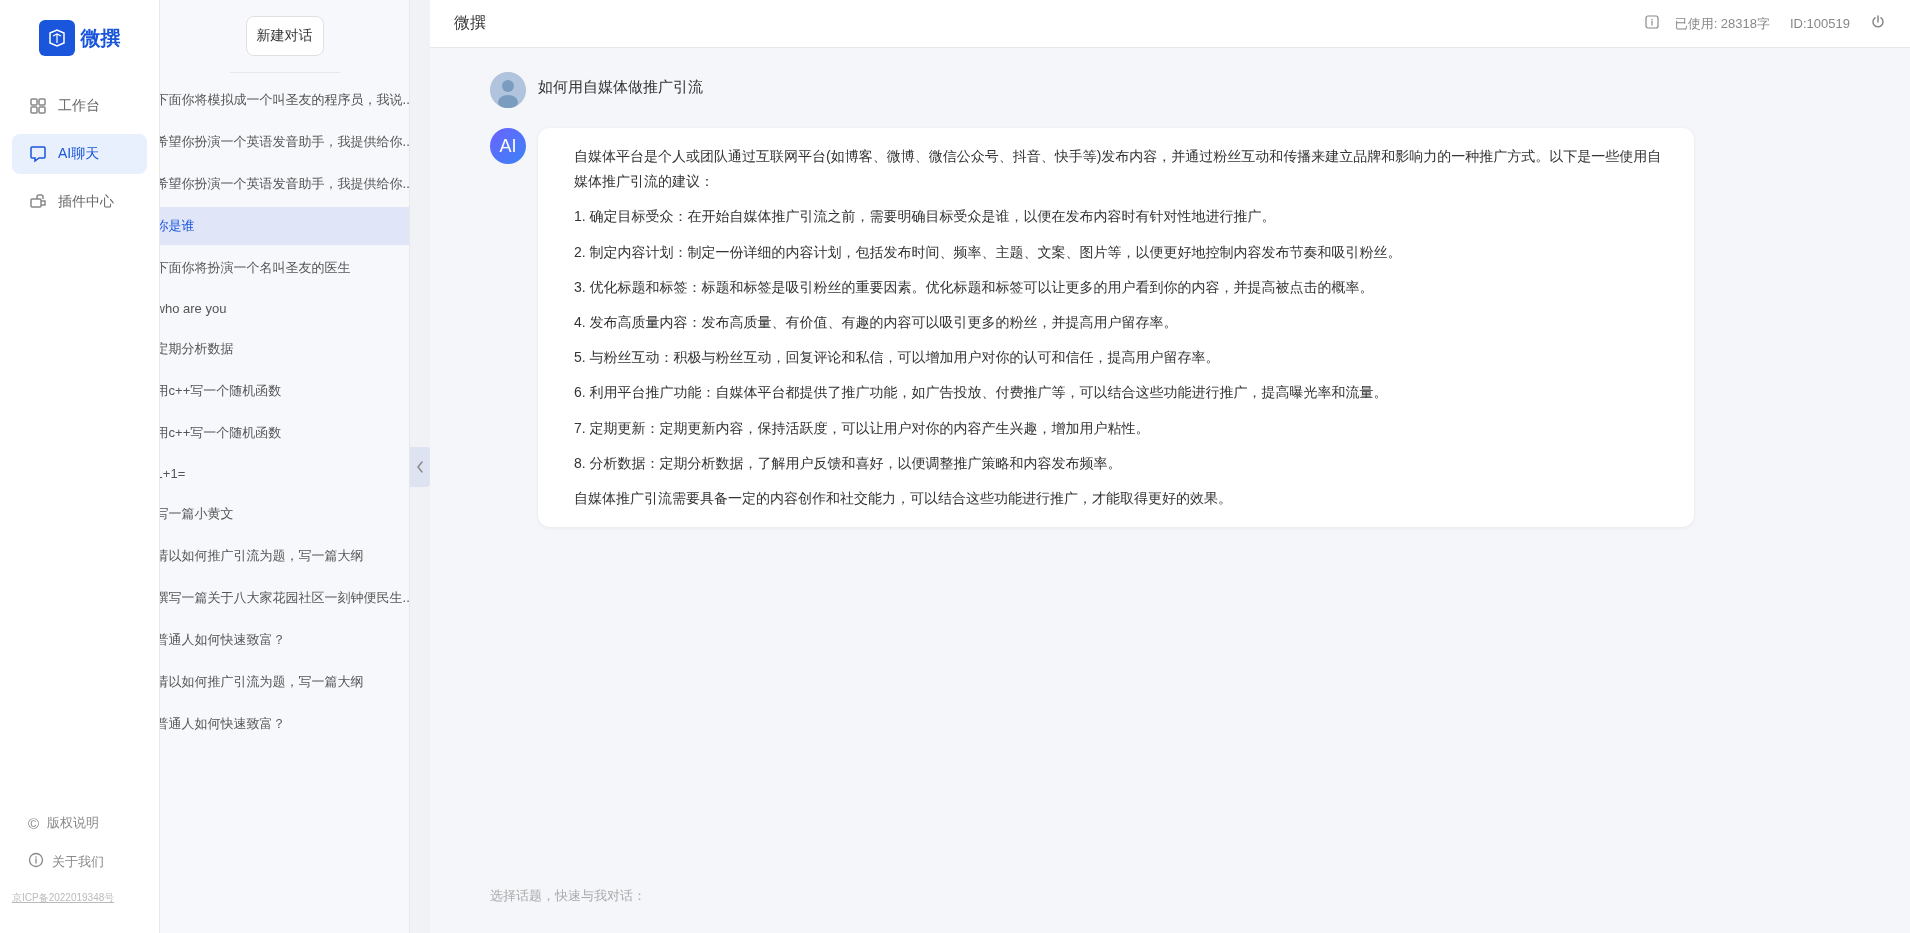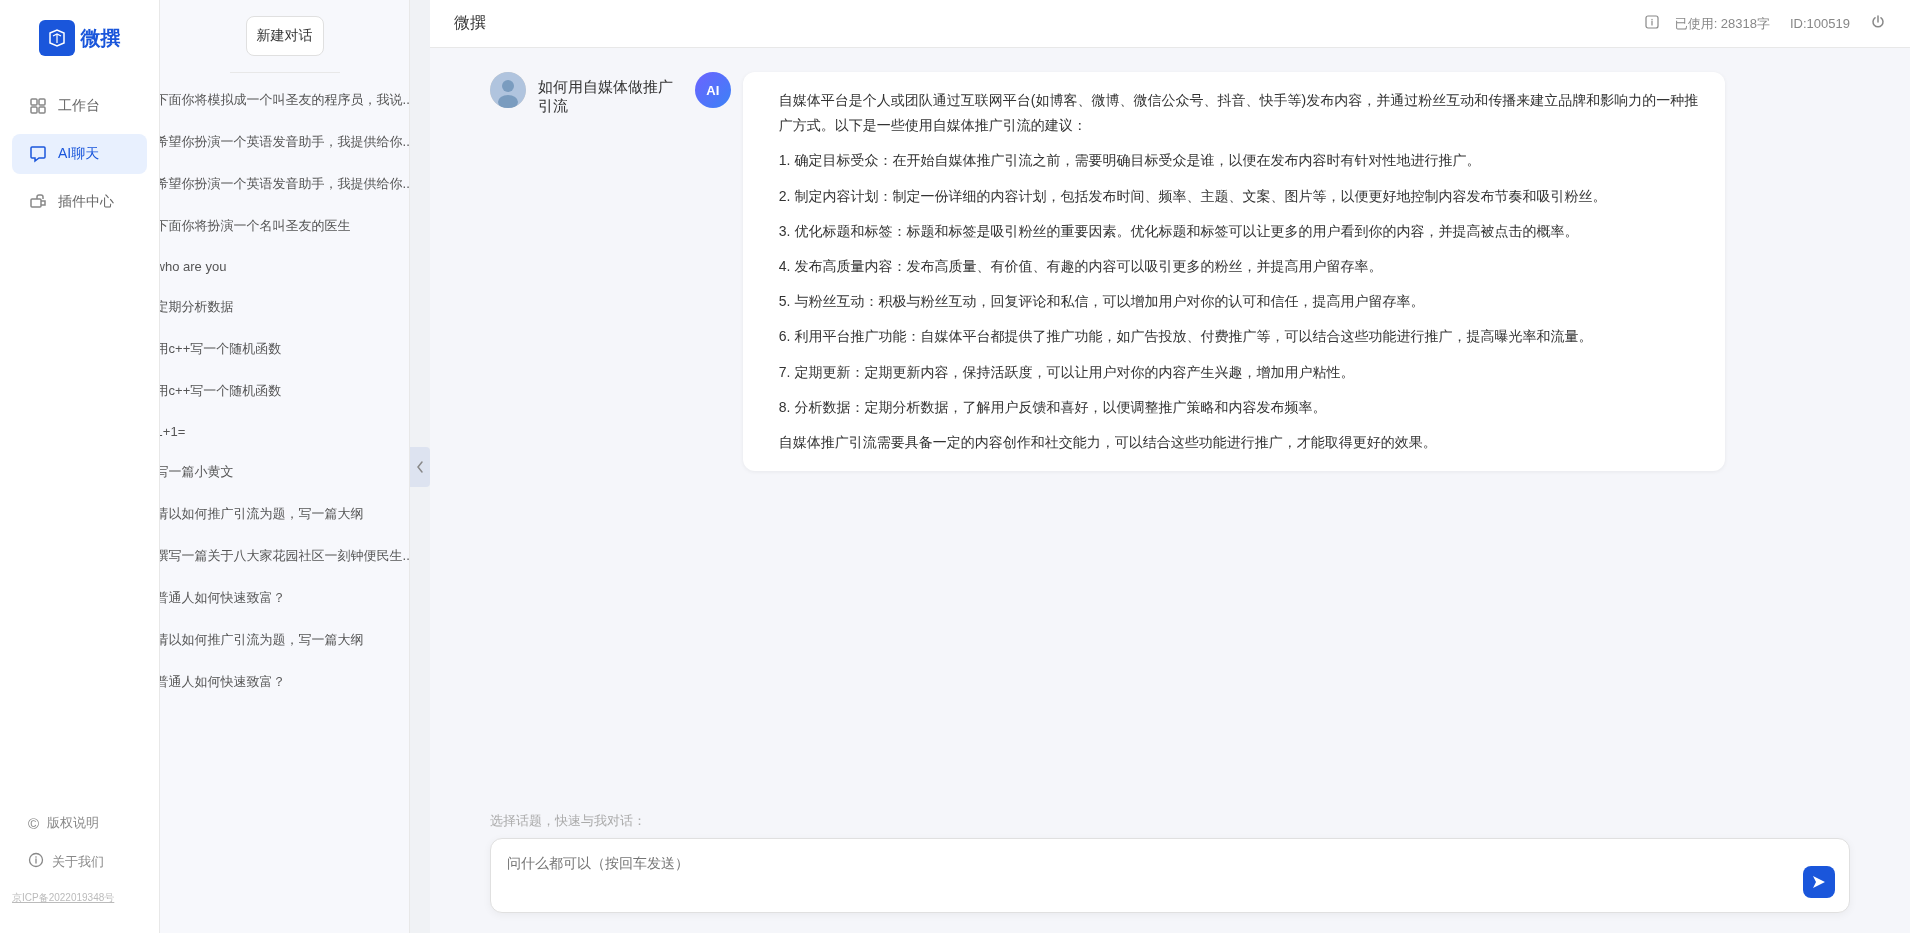--- a/index.html
+++ b/index.html
@@ -27,21 +27,21 @@
     .chat-history-item.active { background: #e0e6f8; color: #1a56db; }
     .collapse-btn { position: absolute; left: 395px; top: 50%; transform: translateY(-50%); width: 20px; height: 40px; background: #e0e6f8; border-radius: 0 4px 4px 0; display: flex; align-items: center; justify-content: center; cursor: pointer; color: #888; z-index: 10; }
 
     
     .main { flex: 1; display: flex; flex-direction: column; position: relative; background: #f5f6fa; }
     .topbar { height: 48px; background: #fff; border-bottom: 1px solid #e8e8e8; display: flex; align-items: center; justify-content: space-between; padding: 0 24px; flex-shrink: 0; }
     .topbar-title { font-size: 16px; color: #333; font-weight: 500; }
     .topbar-right { display: flex; align-items: center; gap: 20px; color: #888; font-size: 13px; }
     .topbar-info { display: flex; align-items: center; gap: 16px; }
 
-    .chat-content { flex: 1; overflow-y: auto; padding: 24px 60px; display: flex; gap: 20px; }
+    .chat-content { flex: 1; overflow-y: auto; padding: 24px 60px; display: flex; flex-direction: column; gap: 20px; }
     
     
     .msg-user { display: flex; align-items: flex-start; gap: 12px; justify-content: flex-start; }
     .msg-user-avatar { width: 36px; height: 36px; border-radius: 50%; background: #ccc; flex-shrink: 0; overflow: hidden; display: flex; align-items: center; justify-content: center; }
     .msg-user-bubble { background: transparent; color: #333; font-size: 15px; font-weight: 500; padding: 6px 0; max-width: 80%; }
 
     
     .msg-ai { display: flex; align-items: flex-start; gap: 12px; }
     .ai-avatar-inner { width: 36px; height: 36px; border-radius: 50%; background: linear-gradient(135deg, #6c63ff, #3b82f6); display: flex; align-items: center; justify-content: center; color: #fff; font-size: 14px; font-weight: bold; }
     .msg-ai-bubble { background: #fff; border-radius: 12px; padding: 16px 20px; max-width: 85%; line-height: 1.8; color: #333; font-size: 14px; box-shadow: 0 1px 4px rgba(0,0,0,0.06); }
@@ -126,20 +126,21 @@
   </div>
 
   <div class="chat-list">
     <div class="chat-list-header">
       <button class="new-chat-btn">新建对话</button>
     </div>
     <div class="chat-history" id="chat-history-container">
     <div class="chat-history-item">下面你将模拟成一个叫圣友的程序员，我说...</div>
         <div class="chat-history-item">希望你扮演一个英语发音助手，我提供给你...</div>
         <div class="chat-history-item">希望你扮演一个英语发音助手，我提供给你...</div>
+        <div class="chat-history-item active">你是谁</div>
         <div class="chat-history-item">下面你将扮演一个名叫圣友的医生</div>
         <div class="chat-history-item">who are you</div>
         <div class="chat-history-item">定期分析数据</div>
         <div class="chat-history-item">用c++写一个随机函数</div>
         <div class="chat-history-item">用c++写一个随机函数</div>
         <div class="chat-history-item">1+1=</div>
         <div class="chat-history-item">写一篇小黄文</div>
         <div class="chat-history-item">请以如何推广引流为题，写一篇大纲</div>
         <div class="chat-history-item">撰写一篇关于八大家花园社区一刻钟便民生...</div>
         <div class="chat-history-item">普通人如何快速致富？</div>
@@ -185,41 +186,33 @@
           <svg width="36" height="36" viewBox="0 0 36 36">
             <circle cx="18" cy="18" r="18" fill="#b0c4de"></circle>
             <circle cx="18" cy="14" r="6" fill="#7a9cbf"></circle>
             <ellipse cx="18" cy="30" rx="10" ry="7" fill="#7a9cbf"></ellipse>
           </svg>
         </div>
         <div class="msg-user-bubble">如何用自媒体做推广引流</div>
       </div>
 
       <div class="msg-ai">
-        <div class="ai-avatar-inner" style="width:36px;height:36px;border-radius:50%;background:linear-gradient(135deg,#6c63ff,#3b82f6);display:flex;align-items:center;justify-content:center;color:#fff;font-size:13px;font-weight:bold;flex-shrink:0;">AI</div>
+        <div class="ai-avatar-inner" style="width:36px;height:36px;border-radius:50%;background:linear-gradient(135deg,#6c63ff,#3b82f6);display:flex;align-items:center;justify-content:center;color:#fff;font-size:18px;font-weight:normal;flex-shrink:0;">AI</div>
         <div class="msg-ai-bubble" id="ai-bubble">
         <p>自媒体平台是个人或团队通过互联网平台(如博客、微博、微信公众号、抖音、快手等)发布内容，并通过粉丝互动和传播来建立品牌和影响力的一种推广方式。以下是一些使用自媒体推广引流的建议：</p>
             <p>1. 确定目标受众：在开始自媒体推广引流之前，需要明确目标受众是谁，以便在发布内容时有针对性地进行推广。</p>
             <p>2. 制定内容计划：制定一份详细的内容计划，包括发布时间、频率、主题、文案、图片等，以便更好地控制内容发布节奏和吸引粉丝。</p>
             <p>3. 优化标题和标签：标题和标签是吸引粉丝的重要因素。优化标题和标签可以让更多的用户看到你的内容，并提高被点击的概率。</p>
             <p>4. 发布高质量内容：发布高质量、有价值、有趣的内容可以吸引更多的粉丝，并提高用户留存率。</p>
             <p>5. 与粉丝互动：积极与粉丝互动，回复评论和私信，可以增加用户对你的认可和信任，提高用户留存率。</p>
             <p>6. 利用平台推广功能：自媒体平台都提供了推广功能，如广告投放、付费推广等，可以结合这些功能进行推广，提高曝光率和流量。</p>
             <p>7. 定期更新：定期更新内容，保持活跃度，可以让用户对你的内容产生兴趣，增加用户粘性。</p>
             <p>8. 分析数据：定期分析数据，了解用户反馈和喜好，以便调整推广策略和内容发布频率。</p>
             <p>自媒体推广引流需要具备一定的内容创作和社交能力，可以结合这些功能进行推广，才能取得更好的效果。</p>
           </div>
       </div>
     </div>
 
     <div class="input-area">
       <div class="quick-topics">选择话题，快速与我对话：</div>
-      <div class="input-box">
-        <textarea rows="2" id="chat-textarea" placeholder="问什么都可以（按回车发送）" style=""></textarea>
-        <div class="send-btn">
-          <svg width="16" height="16" viewBox="0 0 16 16" fill="none">
-            <path d="M14 8 L2 2 L5 8 L2 14 Z" fill="#fff"></path>
-          </svg>
-        </div>
-      </div>
     </div>
   </div>
 </div>
 
 </body></html>

